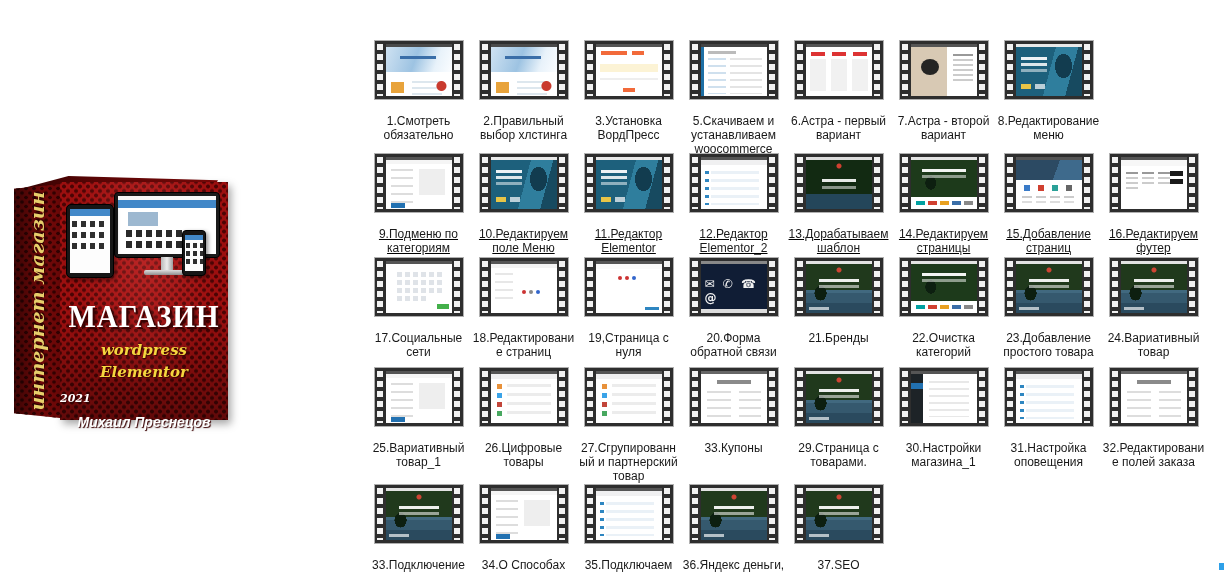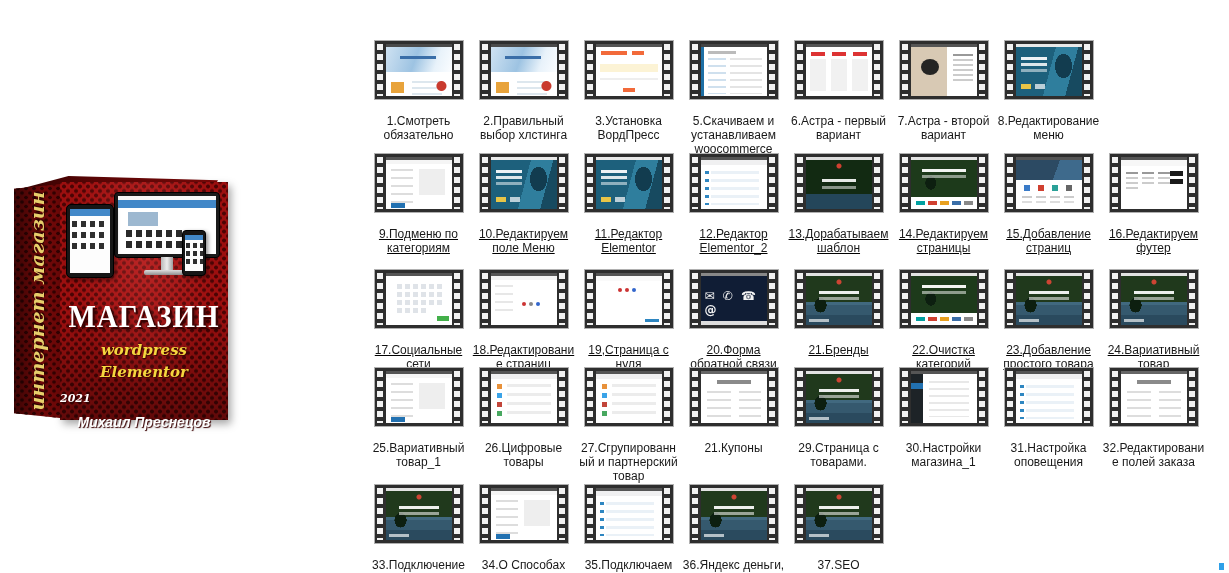--- a/index.html
+++ b/index.html
@@ -75,21 +75,21 @@
   .box-year{margin-top:9px;font-family:"DejaVu Serif",serif;font-style:italic;
     font-weight:bold;font-size:11px;color:#fff;text-shadow:1px 1px 1px #3a0202;}
   .box-author{margin-top:9px;text-align:center;font-family:Liberation Sans, sans-serif;font-style:italic;
     font-weight:bold;font-size:14px;color:#fff;text-shadow:1px 1px 1px #3a0202;}
 
   
   #video-grid{position:absolute;left:0;top:0;width:100%;height:100%;}
   .grid-row{position:absolute;left:366px;display:flex;}
   .grid-row:nth-of-type(1){top:40px;}
   .grid-row:nth-of-type(2){top:153px;text-decoration:underline;}
-  .grid-row:nth-of-type(3){top:269px;text-decoration:underline;}
+  .grid-row:nth-of-type(3){top:257px;}
   .grid-row:nth-of-type(4){top:367px;}
   .grid-row:nth-of-type(5){top:484px;}
   .cell{width:105px;display:flex;flex-direction:column;align-items:center;cursor:default;}
   .film{width:88px;height:58px;display:flex;border:1px solid #b0b0b0;background:#2e2e2e;box-sizing:content-box;}
   .sprk{width:11px;background-color:#2e2e2e;
     background-image:repeating-linear-gradient(to bottom,#f2f2f2 0 6px,transparent 6px 10px);
     background-size:6px calc(100% - 6px);background-position:center 3px;background-repeat:no-repeat;}
   .shot{flex:1;margin:3px 0;background:#fff;position:relative;overflow:hidden;}
   .shot::before,.shot::after{content:"";position:absolute;}
   .caption{margin-top:14px;width:102px;text-align:center;font-size:12px;line-height:14px;
@@ -482,21 +482,21 @@
             <div class="sprk"></div>
           </div>
           <div class="caption">27.Сгрупированный и партнерский товар</div>
         </div>
         <div class="cell">
           <div class="film">
             <div class="sprk"></div>
             <div class="shot t-checkout-page"></div>
             <div class="sprk"></div>
           </div>
-          <div class="caption">21.Купоны</div>
+          <div class="caption">33.Купоны</div>
         </div>
         <div class="cell">
           <div class="film">
             <div class="sprk"></div>
             <div class="shot t-fishing-hero"></div>
             <div class="sprk"></div>
           </div>
           <div class="caption">29.Страница с товарами.</div>
         </div>
         <div class="cell">

